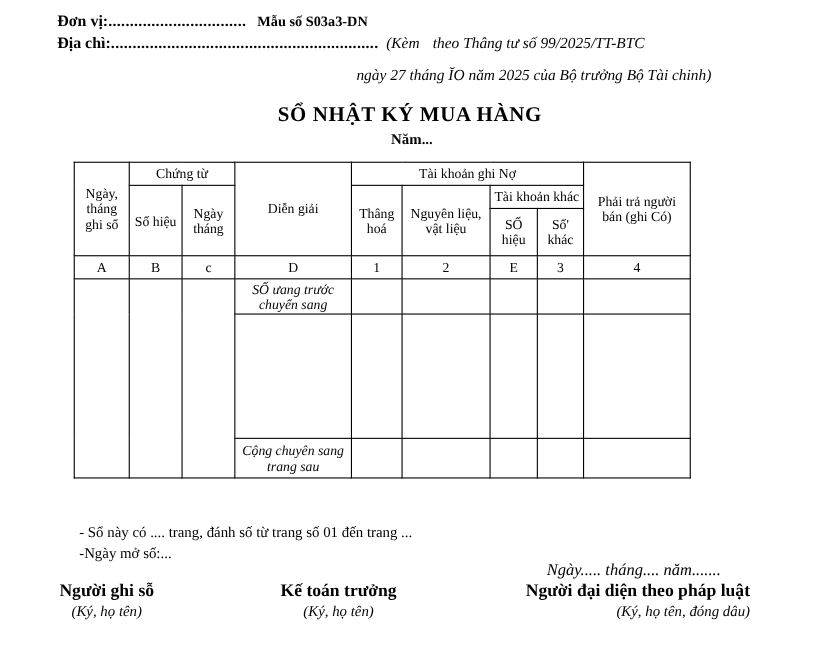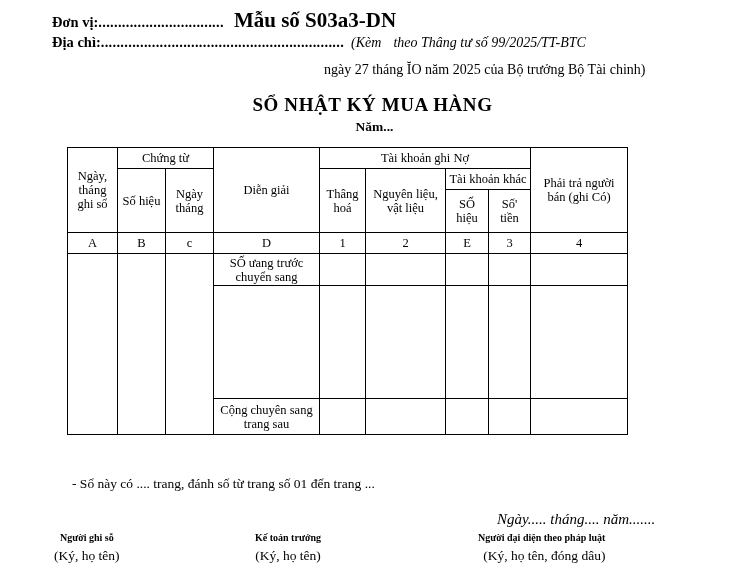--- a/index.html
+++ b/index.html
@@ -39,30 +39,31 @@
     font-weight: bold;
     font-size: 14.5px;
   }
   .meta-dots {
     font-weight: bold;
     font-size: 14.5px;
     letter-spacing: .3px;
   }
   .meta-form-no {
     font-weight: bold;
-    font-size: 21px;
+    font-size: 13px;
     margin-left: 10px;
   }
   .meta-circular {
     font-style: italic;
     font-size: 14px;
     margin-left: 7px;
   }
   .meta-circular .gap { display: inline-block; width: 12px; }
   .meta-circular-2 {
+    font-style: italic;
     font-size: 14px;
     position: absolute;
     left: 272px;
     top: 52px;
     white-space: nowrap;
   }
 
   
   .title-wrap {
     position: absolute;
@@ -114,20 +115,21 @@
   }
   td.body-cell {
     vertical-align: top;
     text-align: left;
     padding: 2px 3px;
   }
   .desc-text {
     font-size: 12.5px;
     line-height: 14px;
     text-align: left;
+    font-style: italic;
   }
   .r-blank   { height: 32px; }
   .r-big     { height: 113px; }
   .r-carry   { height: 36px; }
 
   
   .notes {
     position: absolute;
     left: 72px;
     top: 474px;
@@ -144,24 +146,25 @@
     font-size: 15px;
     white-space: nowrap;
   }
   .sig {
     position: absolute;
     text-align: center;
     white-space: nowrap;
   }
   .sig-title {
     font-weight: bold;
-    font-size: 10px;
+    font-size: 16px;
     line-height: 18px;
   }
   .sig-sub {
+    font-style: italic;
     font-size: 13.5px;
     line-height: 18px;
   }
   .sig-recorder { left: 54px;  top: 529px; }
   .sig-chief    { left: 255px; top: 529px; }
   .sig-legal    { left: 478px; top: 529px; text-align: right; }
 </style>
 </head>
 <body>
 
@@ -209,21 +212,21 @@
         </tr>
         <tr>
           <th class="hdr" rowspan="2">Số hiệu</th>
           <th class="hdr" rowspan="2">Ngày tháng</th>
           <th class="hdr" rowspan="2">Thâng hoá</th>
           <th class="hdr" rowspan="2">Nguyên liệu, vật liệu</th>
           <th class="hdr" colspan="2">Tài khoản khác</th>
         </tr>
         <tr>
           <th class="hdr" style="height:40px">SỐ hiệu</th>
-          <th class="hdr" style="height:40px">Số' tiền</th>
+          <th class="hdr" style="height:40px">Số' khác</th>
         </tr>
         <tr class="code-row">
           <td>A</td>
           <td>B</td>
           <td>c</td>
           <td>D</td>
           <td>1</td>
           <td>2</td>
           <td>E</td>
           <td>3</td>
@@ -258,20 +261,21 @@
           <td class="body-cell"></td>
           <td class="body-cell"></td>
           <td class="body-cell"></td>
         </tr>
       </tbody>
     </table>
   </div>
 
   <div class="notes">
     <div>- Sổ này có .... trang, đánh số từ trang số 01 đến trang ...</div>
+    <div>-Ngày mở số:...</div>
   </div>
 
   <div class="sig-date">Ngày..... tháng.... năm.......</div>
 
   <div class="sig sig-recorder">
     <div class="sig-title">Người ghi sỗ</div>
     <div class="sig-sub">(Ký, họ tên)</div>
   </div>
 
   <div class="sig sig-chief">

